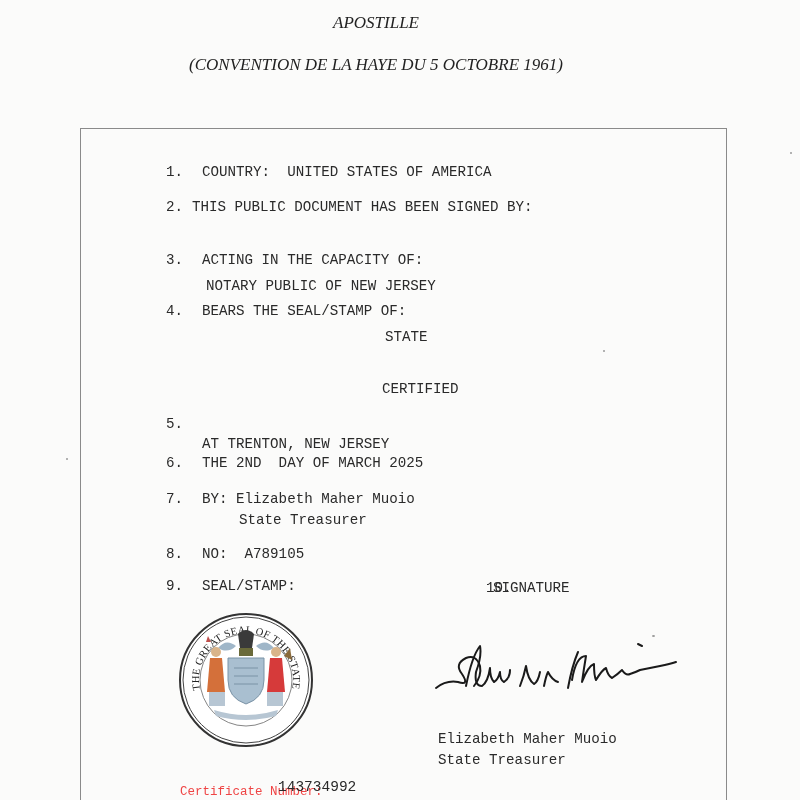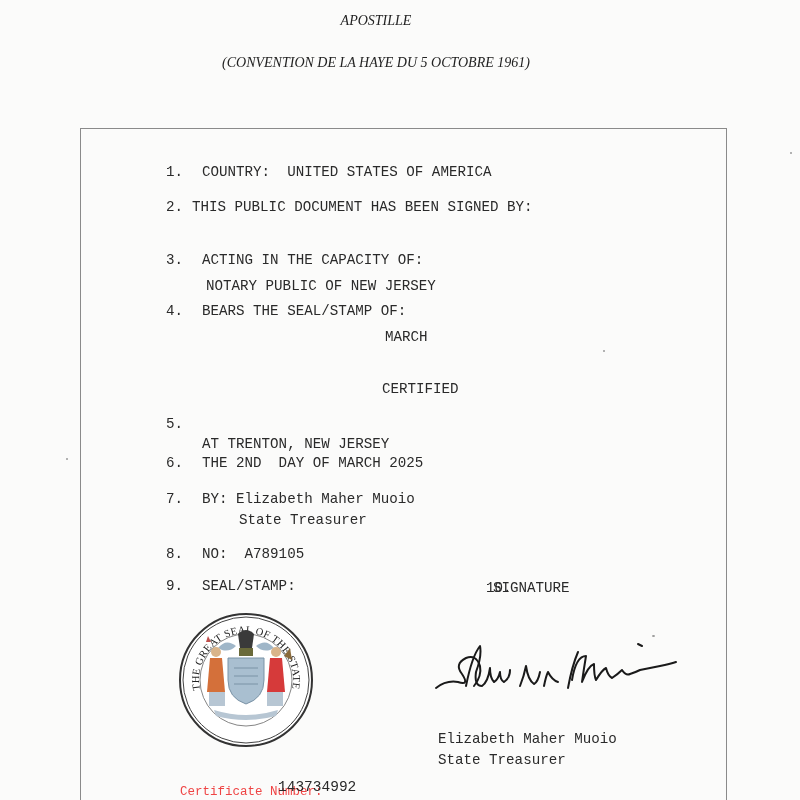--- a/index.html
+++ b/index.html
@@ -4,21 +4,21 @@
   <style>
     html, body { margin: 0; padding: 0; }
     body {
       width: 800px; height: 800px; overflow: hidden; position: relative;
       background: #fbfbfa;
       color: #2a2a2a;
     }
     .header {
       position: absolute; left: 0; width: 752px; text-align: center;
       font-family: "Liberation Serif", "DejaVu Serif", serif;
-      font-style: italic; font-size: 14px; color: #222;
+      font-style: italic; font-size: 17px; color: #222;
     }
     .header.title { top: 13px; }
     .header.sub { top: 55px; }
     .box {
       position: absolute; left: 80px; top: 128px; width: 647px; height: 700px;
       border-left: 1.5px solid #8a8a8a; border-top: 1.5px solid #8a8a8a;
       border-right: 1.5px solid #8a8a8a;
       box-sizing: border-box;
     }
     .mono {
@@ -48,21 +48,21 @@
 
 <div class="mono" style="left:166px; top:199px;">2.</div>
 <div class="mono" style="left:192px; top:199px;">THIS PUBLIC DOCUMENT HAS BEEN SIGNED BY:</div>
 
 <div class="mono" style="left:166px; top:252px;">3.</div>
 <div class="mono" style="left:202px; top:252px;">ACTING IN THE CAPACITY OF:</div>
 <div class="mono" style="left:206px; top:278px;">NOTARY PUBLIC OF NEW JERSEY</div>
 
 <div class="mono" style="left:166px; top:303px;">4.</div>
 <div class="mono" style="left:202px; top:303px;">BEARS THE SEAL/STAMP OF:</div>
-<div class="mono" style="left:385px; top:329px;">MARCH</div>
+<div class="mono" style="left:385px; top:329px;">STATE</div>
 
 <div class="mono" style="left:382px; top:381px;">CERTIFIED</div>
 
 <div class="mono" style="left:166px; top:416px;">5.</div>
 <div class="mono" style="left:202px; top:436px;">AT TRENTON, NEW JERSEY</div>
 
 <div class="mono" style="left:166px; top:455px;">6.</div>
 <div class="mono" style="left:202px; top:455px;">THE 2ND  DAY OF MARCH 2025</div>
 
 <div class="mono" style="left:166px; top:491px;">7.</div>

